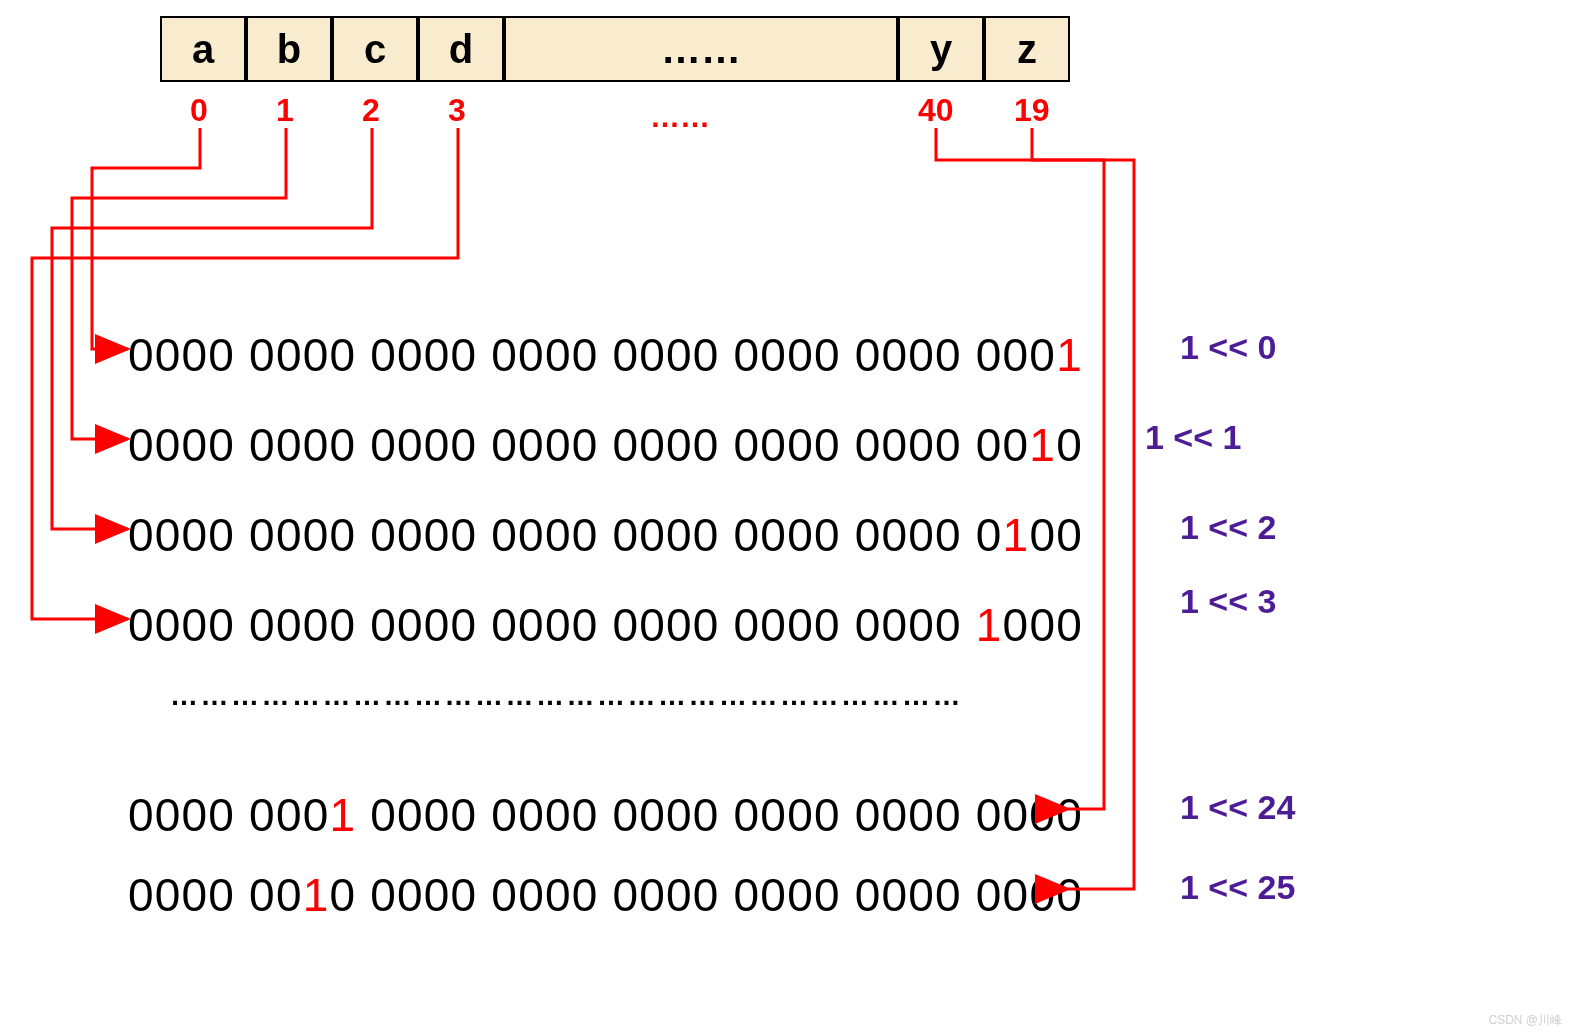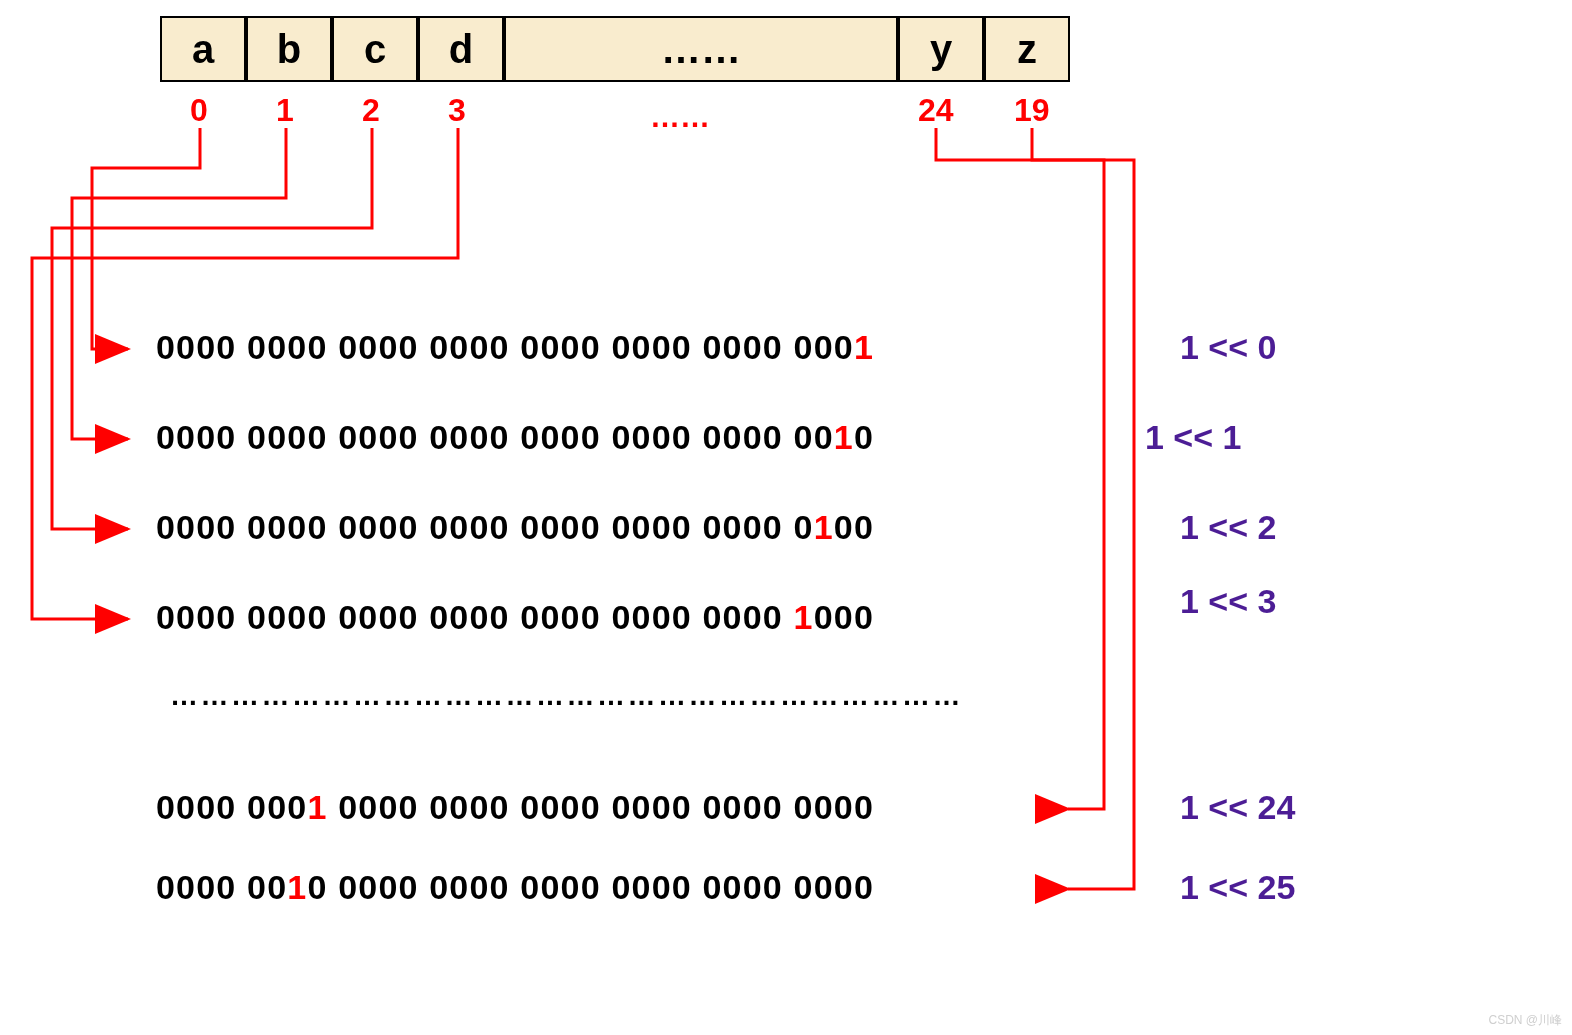--- a/index.html
+++ b/index.html
@@ -27,23 +27,23 @@
   }
   .index-label {
     position: absolute;
     top: 92px;
     color: #ff0000;
     font-size: 32px;
     font-weight: bold;
   }
   .bit-row {
     position: absolute;
-    left: 156px;
-    font-size: 34px;
-    font-weight: bold;
+    left: 128px;
+    font-size: 46px;
+    font-weight: normal;
     letter-spacing: 1.2px;
     white-space: nowrap;
     font-family: "Segoe UI", Arial, sans-serif;
   }
   .bit-row span.red { color: #ff0000; }
   .shift-label {
     position: absolute;
     color: #4c1d95;
     font-size: 34px;
     font-weight: bold;
@@ -89,21 +89,21 @@
     <div class="letter-box" style="left: 504px; width: 394px;">……</div>
     <div class="letter-box" style="left: 898px; width: 86px;">y</div>
     <div class="letter-box" style="left: 984px; width: 86px;">z</div>
   </div>
 
 <div id="indices">
     <div class="index-label" style="left: 190px;">0</div>
     <div class="index-label" style="left: 276px;">1</div>
     <div class="index-label" style="left: 362px;">2</div>
     <div class="index-label" style="left: 448px;">3</div>
-    <div class="index-label" style="left: 918px;">24</div>
+    <div class="index-label" style="left: 918px;">40</div>
     <div class="index-label" style="left: 1014px;">19</div>
   </div>
 <div class="ellipsis-mid" style="top:100px;left:650px;">……</div>
 
 <div id="bitrows">
     <div class="bit-row" style="top: 328px;">0000 0000 0000 0000 0000 0000 0000 000<span class="red">1</span></div>
     <div class="bit-row" style="top: 418px;">0000 0000 0000 0000 0000 0000 0000 00<span class="red">1</span>0</div>
     <div class="bit-row" style="top: 508px;">0000 0000 0000 0000 0000 0000 0000 0<span class="red">1</span>00</div>
     <div class="bit-row" style="top: 598px;">0000 0000 0000 0000 0000 0000 0000 <span class="red">1</span>000</div>
     <div class="bit-row" style="top: 788px;">0000 000<span class="red">1</span> 0000 0000 0000 0000 0000 0000</div>

